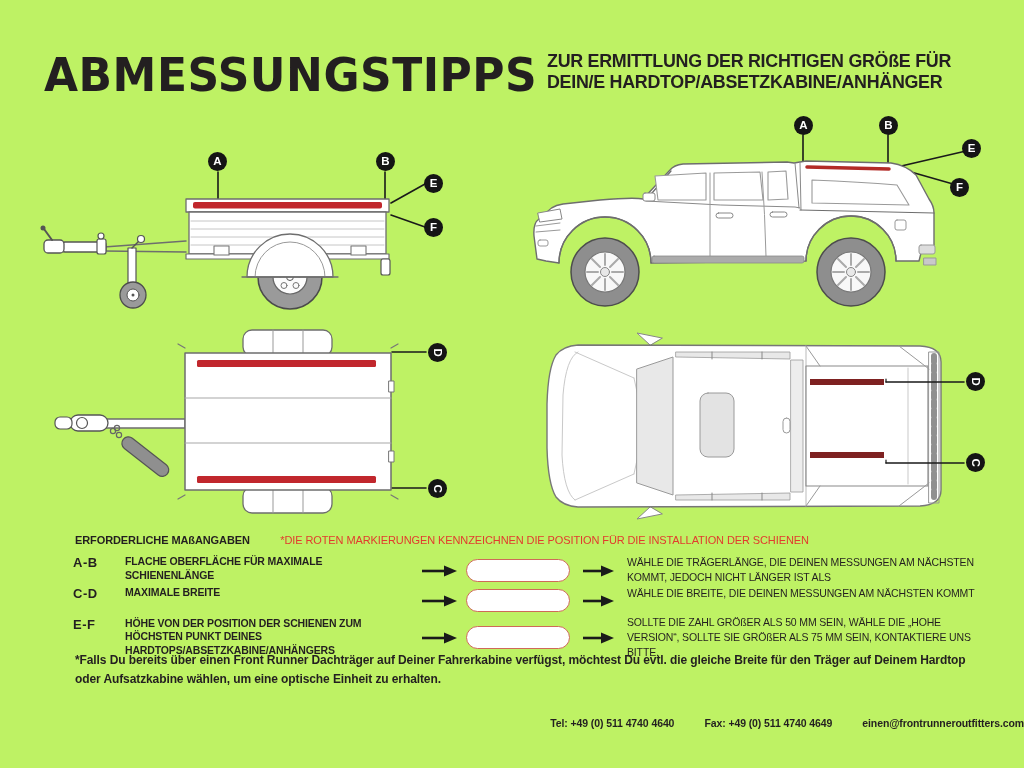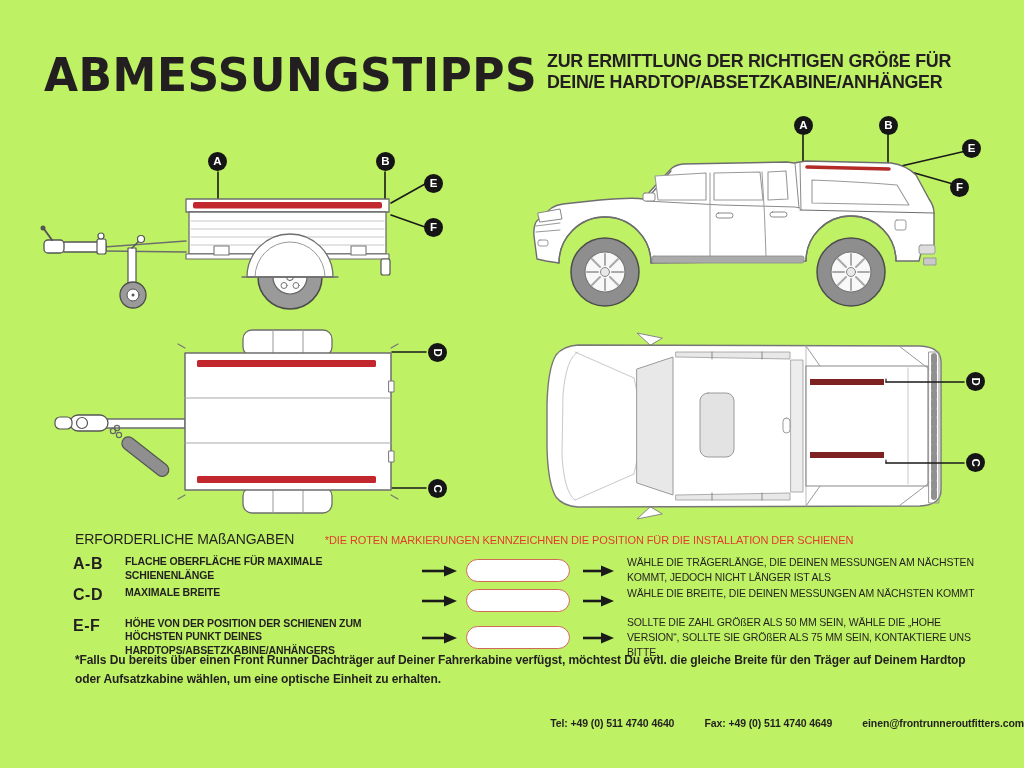--- a/index.html
+++ b/index.html
@@ -20,31 +20,31 @@
     transform:scaleX(0.94); transform-origin:left top; white-space:nowrap;
   }
   svg.lineart { position:absolute; left:0; top:0; }
   .badge {
     position:absolute; width:19px; height:19px; border-radius:50%;
     background:#151515; color:#fff; display:flex; align-items:center; justify-content:center;
     font-size:11.5px; font-weight:bold; line-height:1;
   }
   .badge .rot { display:block; transform:rotate(90deg); }
   .measure-head { position:absolute; left:75px; top:530px; white-space:nowrap; }
-  .measure-head .h { font-size:14px; font-weight:normal; letter-spacing:-0.1px;text-align:center; }
+  .measure-head .h { font-size:11px; font-weight:bold; letter-spacing:-0.1px;text-align:center; }
   .measure-head .r { font-size:11px; font-weight:normal; color:#e23b2e; margin-left:26px; letter-spacing:-0.1px; }
   .measure-grid {
     position:absolute; left:73px; top:555px; width:920px;
     display:grid; grid-template-columns:52px 296px 38px 118px 44px auto;
     align-items:center;
   }
   .measure-grid .row-h1 { min-height:31px; }
   .measure-grid .row-h2 { min-height:29px; }
   .measure-grid .row-h3 { min-height:42px; }
-  .mkey { font-size:16px; font-weight:bold; letter-spacing:0.5px; }
+  .mkey { font-size:13px; font-weight:bold; letter-spacing:0.5px; }
   .mdesc { font-size:10.5px; font-weight:bold; letter-spacing:-0.15px; line-height:1.3; padding-right:14px; }
   .mres  { font-size:10.5px; font-weight:normal; letter-spacing:-0.15px; line-height:1.45; padding-left:6px; padding-right:8px; }
   .pill {
     width:104px; height:23px; border:1.5px solid #cf6a58; border-radius:12px; background:#fff;
     justify-self:center;
   }
   .arrcell { display:flex; align-items:center; justify-content:center; }
   .notes { position:absolute; left:75px; top:651px; width:897px;
     font-size:12px; font-weight:bold; letter-spacing:-0.1px; line-height:1.6; }
   .hinweis { position:absolute; left:75px; top:692px; width:930px;

